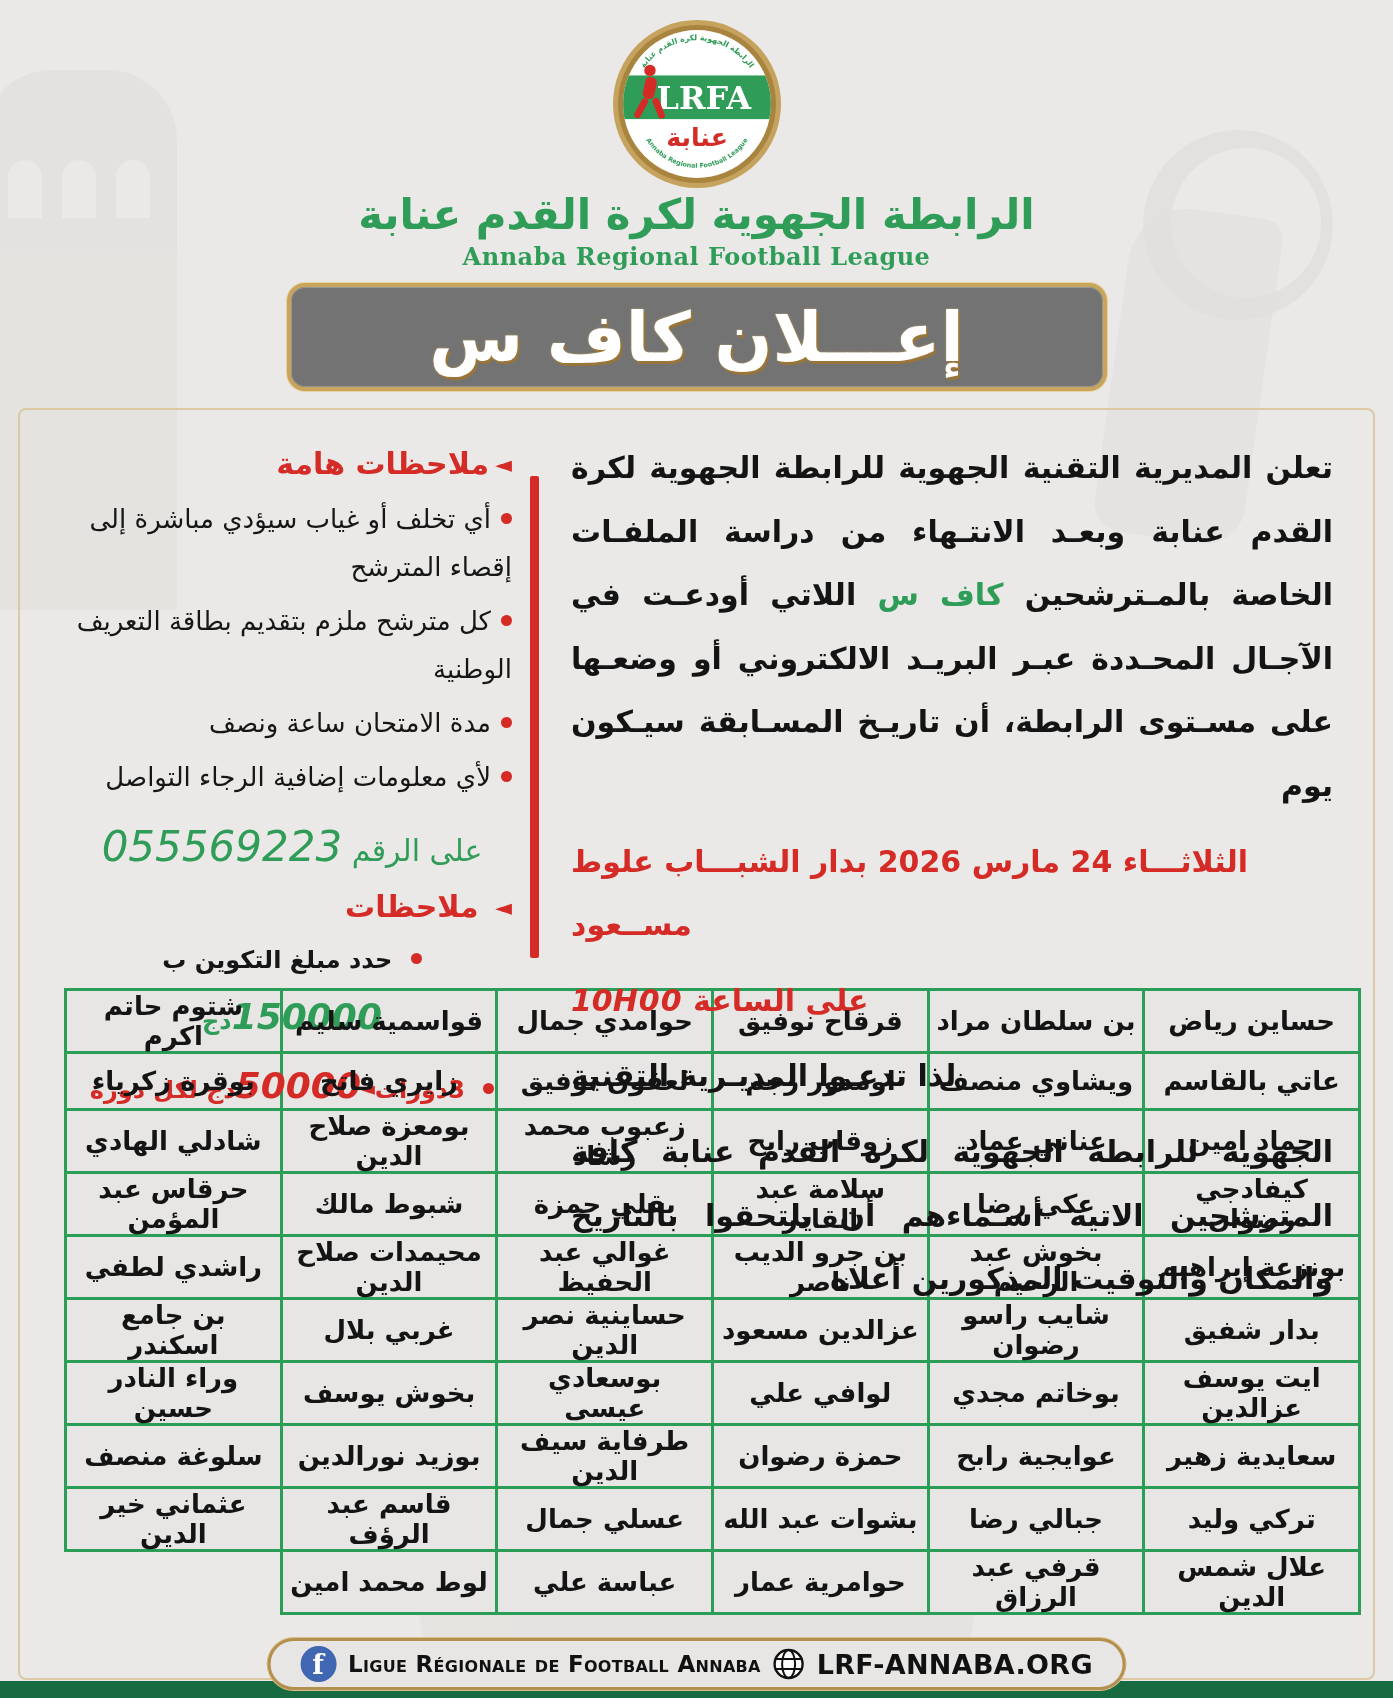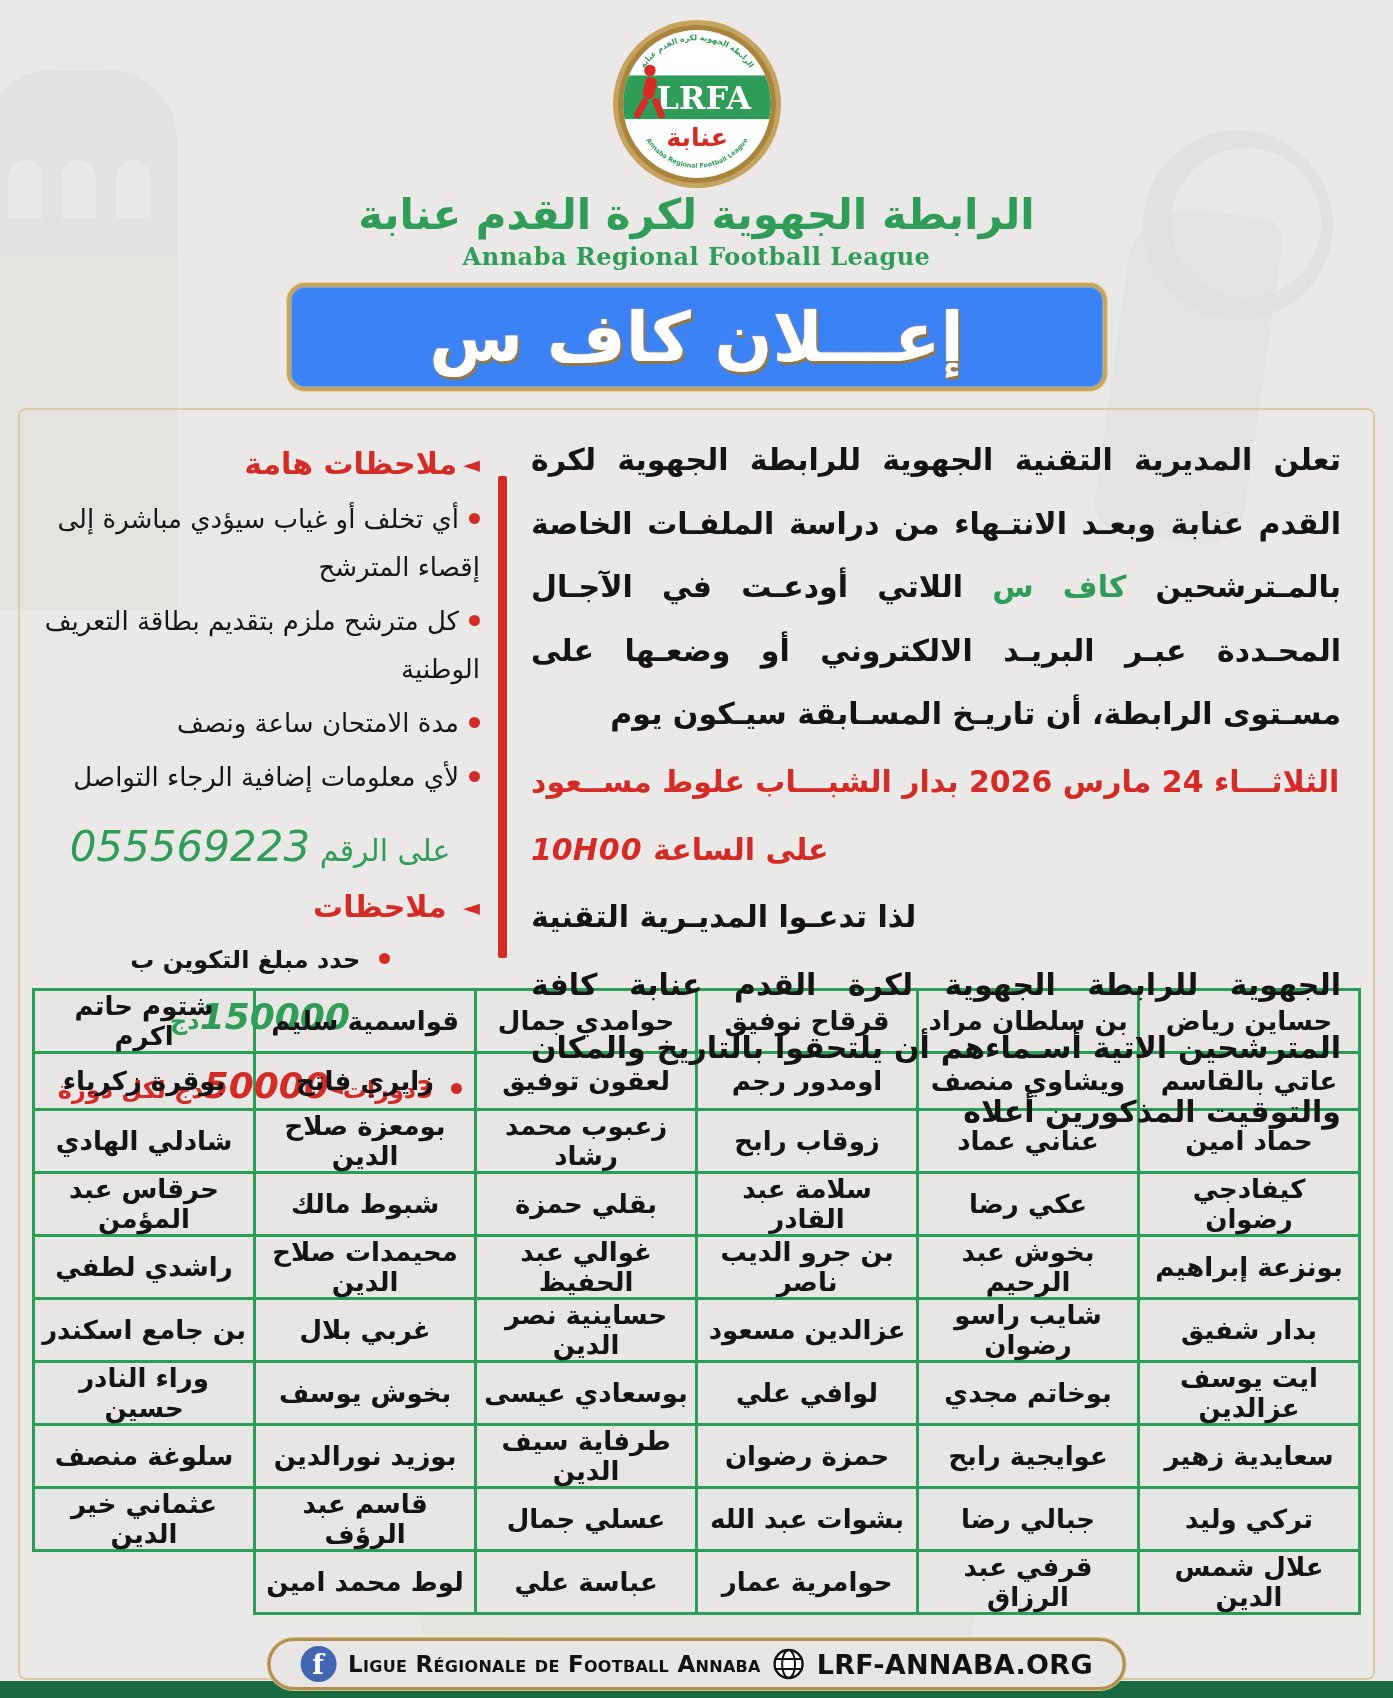--- a/index.html
+++ b/index.html
@@ -23,35 +23,35 @@
 
   
   .logo { position:absolute; top:20px; left:50%; transform:translateX(-50%); width:168px; height:168px; z-index:3; }
   .title-ar { position:absolute; top:190px; left:0; width:100%; text-align:center; color:#2f9c58; font-size:42px; font-weight:bold; z-index:2; }
   .title-en { position:absolute; top:242px; left:0; width:100%; text-align:center; color:#2f9c58; font-size:24px; font-weight:bold; letter-spacing:.5px; z-index:2; font-family:"DejaVu Serif", serif; }
 
   
   .banner {
     position:absolute; top:283px; left:50%; transform:translateX(-50%);
     width:820px; height:108px; z-index:3;
-    background:#3b82f6;
+    background:#737373;
     border:4px solid #c9a55c;
     border-radius:18px;
     box-shadow:0 0 0 1px #e7d3a2, inset 0 0 0 1px rgba(255,255,255,.25);
     display:flex; align-items:center; justify-content:center;
   }
   .banner-text {
     color:#fff; font-size:68px; font-weight:bold; direction:rtl;
     text-shadow:2px 3px 0 rgba(158,118,48,.85), 0 0 2px #caa35c;
   }
 
   
   .frame {
     position:absolute; top:408px; left:18px; width:1357px; height:1272px;
-    border:2px solid #dcc9a4; border-radius:8px; z-index:2;
+    border:2px solid #dcc9a4; border-radius:8px; z-index:2;padding-left:32px;
   }
   .top-section { display:flex; height:578px; }
 
   
   .notes { width:478px; direction:rtl; padding:36px 18px 0 20px; color:#161616; }
   .note-heading { color:#d52b26; font-weight:bold; font-size:30px; margin-bottom:14px; }
   .note-heading .arrow { font-size:22px; vertical-align:2px; margin-left:6px; }
   .notes ul { list-style:none;text-align:right; }
   .notes li { font-size:26px; line-height:1.85; margin-bottom:6px; }
   .notes li::before, .bullet-line::before {
@@ -65,21 +65,21 @@
   .fee-cur { color:#2f9c58; }
   .sessions-line { color:#d52b26; }
   .sessions-line .sess-num { color:#d52b26; }
   .sessions-line .sess-arrow { font-size:18px; vertical-align:3px; }
 
   
   .divider { width:9px; background:#d52b26; margin-top:66px; height:482px; border-radius:2px; }
 
   
   .announcement { flex:1; direction:rtl; padding:14px 28px 0 20px; color:#141414; font-weight:bold; font-size:30px; line-height:2.12; }
-  .announcement p { margin:4px; }
+  .announcement p { margin:12px; }
   .just { text-align:justify; }
   .center { text-align:left; }
   .red-line { color:#d52b26; text-align:left; }
   .green-inline { color:#2f9c58; }
   .time-value { font-style:italic; letter-spacing:1px; }
 
   
   table.names { border-collapse:collapse; direction:rtl; width:calc(100% - 24px); margin:0 12px; z-index:2; }
   table.names td {
     border:3px solid #2a9d57; height:57px; text-align:center;

